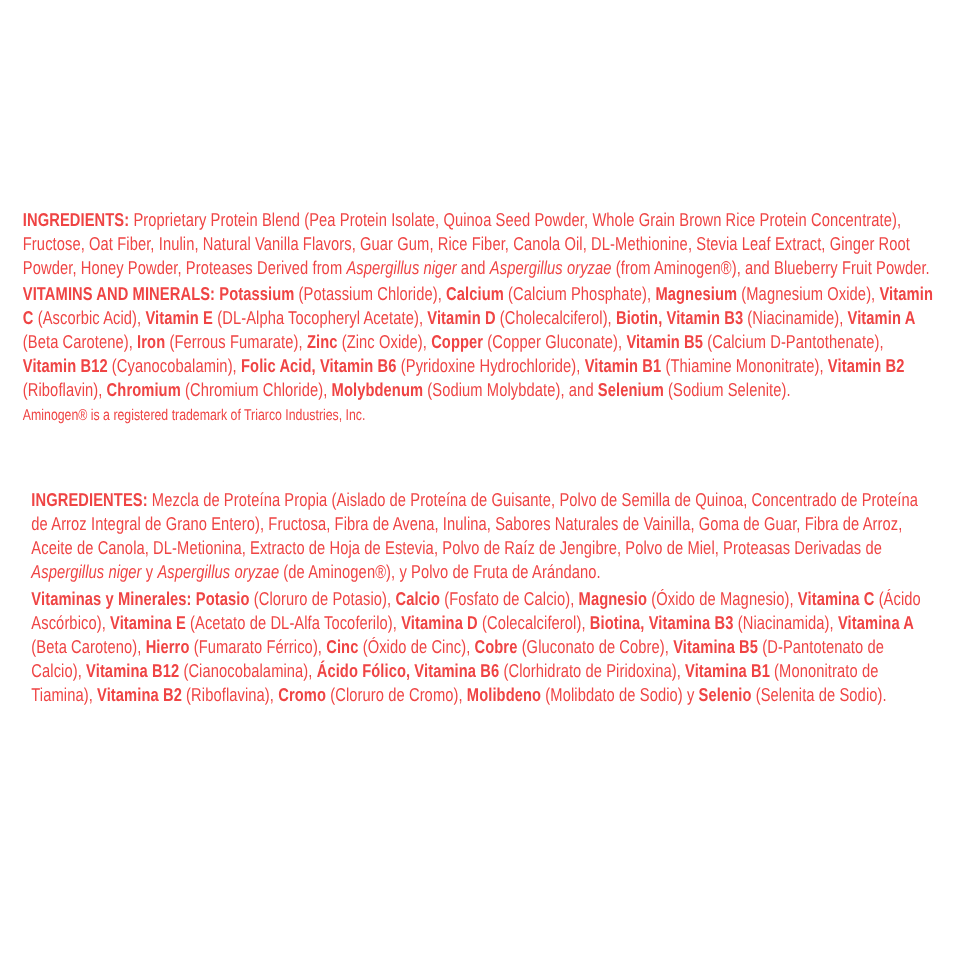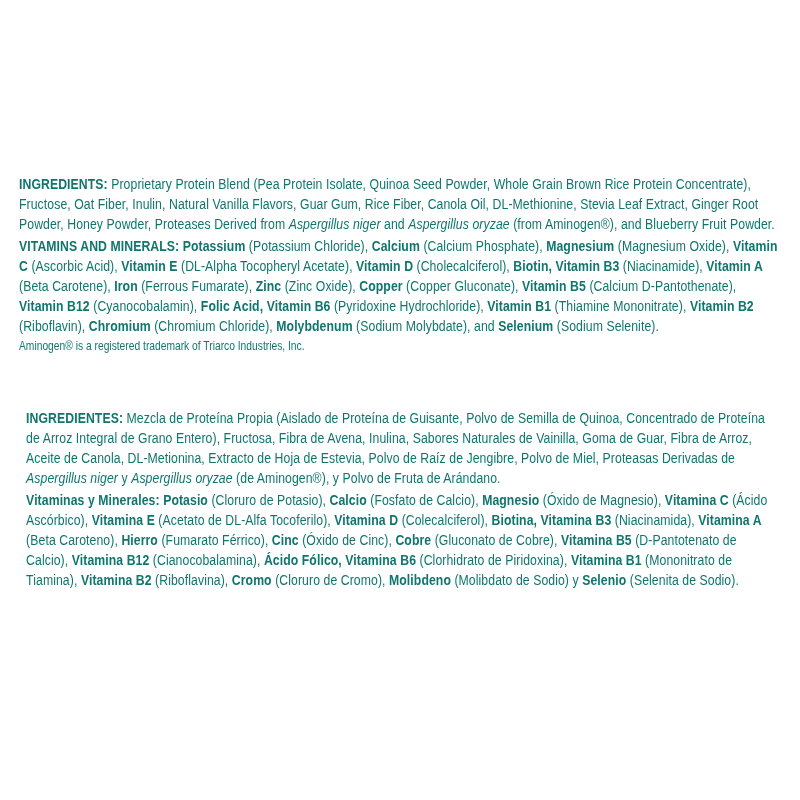--- a/index.html
+++ b/index.html
@@ -8,21 +8,21 @@
     padding: 0;
     background: #ffffff;
   }
   .page {
     position: relative;
     width: 800px;
     height: 800px;
     background: #ffffff;
     overflow: hidden;
     font-family: "Liberation Sans", sans-serif;
-    color: #0f766e;
+    color: #ef4444;
   }
   
   .squeeze {
     position: absolute;
     top: 174px;
     left: 19px;
     width: 964px;
     transform: scaleX(0.79);
     transform-origin: 0 0;
   }

